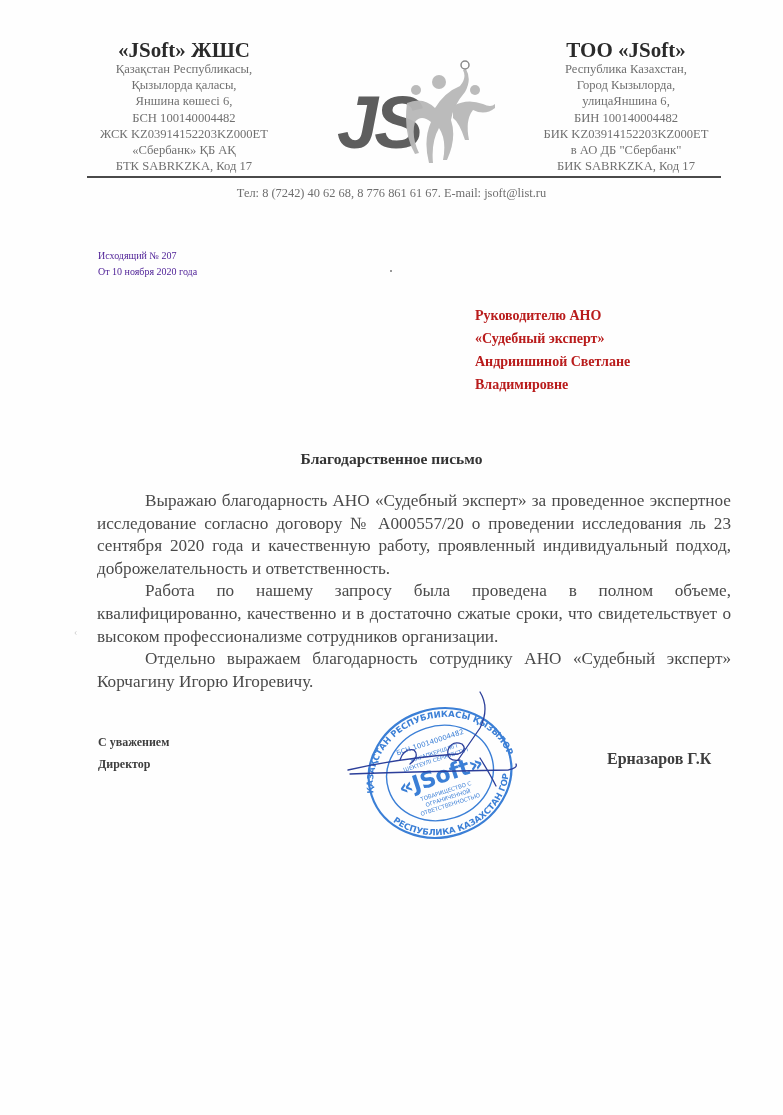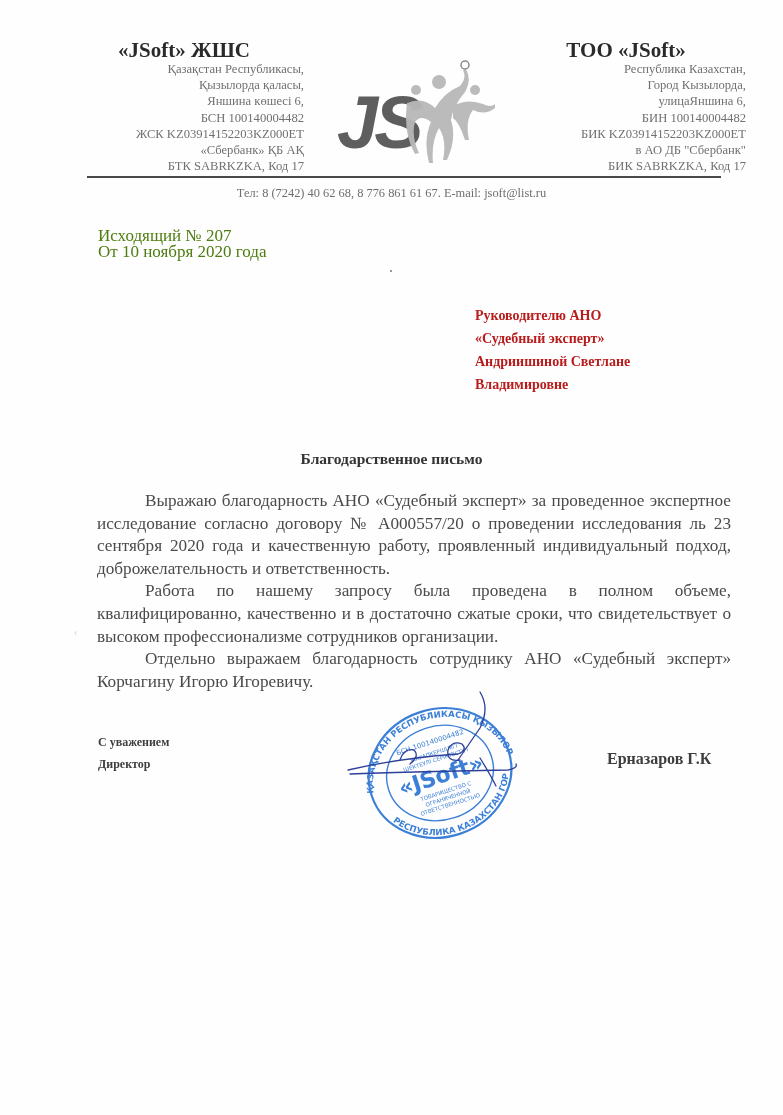--- a/index.html
+++ b/index.html
@@ -35,21 +35,21 @@
     }
     .lh-col.left { left: 64px; }
     .lh-col.right { left: 506px; }
     .lh-title {
       font-weight: bold;
       font-size: 21px;
       color: #2a2a2a;
       line-height: 20px;
       margin-bottom: 1px;
     }
-    .lh-line { display: block; white-space: nowrap; text-align: right; }
+    .lh-line { display: block; white-space: nowrap; }
 
     .logo {
       position: absolute;
       left: 335px;
       top: 48px;
       width: 160px;
       height: 125px;
     }
 
     .rule {
@@ -67,24 +67,24 @@
       width: 783px;
       text-align: center;
       font-size: 12.4px;
       color: #6e6e6e;
     }
 
     
     .ref {
       position: absolute;
       left: 98px;
-      top: 228px;
-      font-size: 17px;
+      top: 248px;
+      font-size: 10px;
       line-height: 16px;
-      color: #4d7c0f;
+      color: #4c1d95;
     }
     .speck {
       position: absolute;
       left: 390px;
       top: 270px;
       width: 2px;
       height: 2px;
       background: #999;
     }
 

